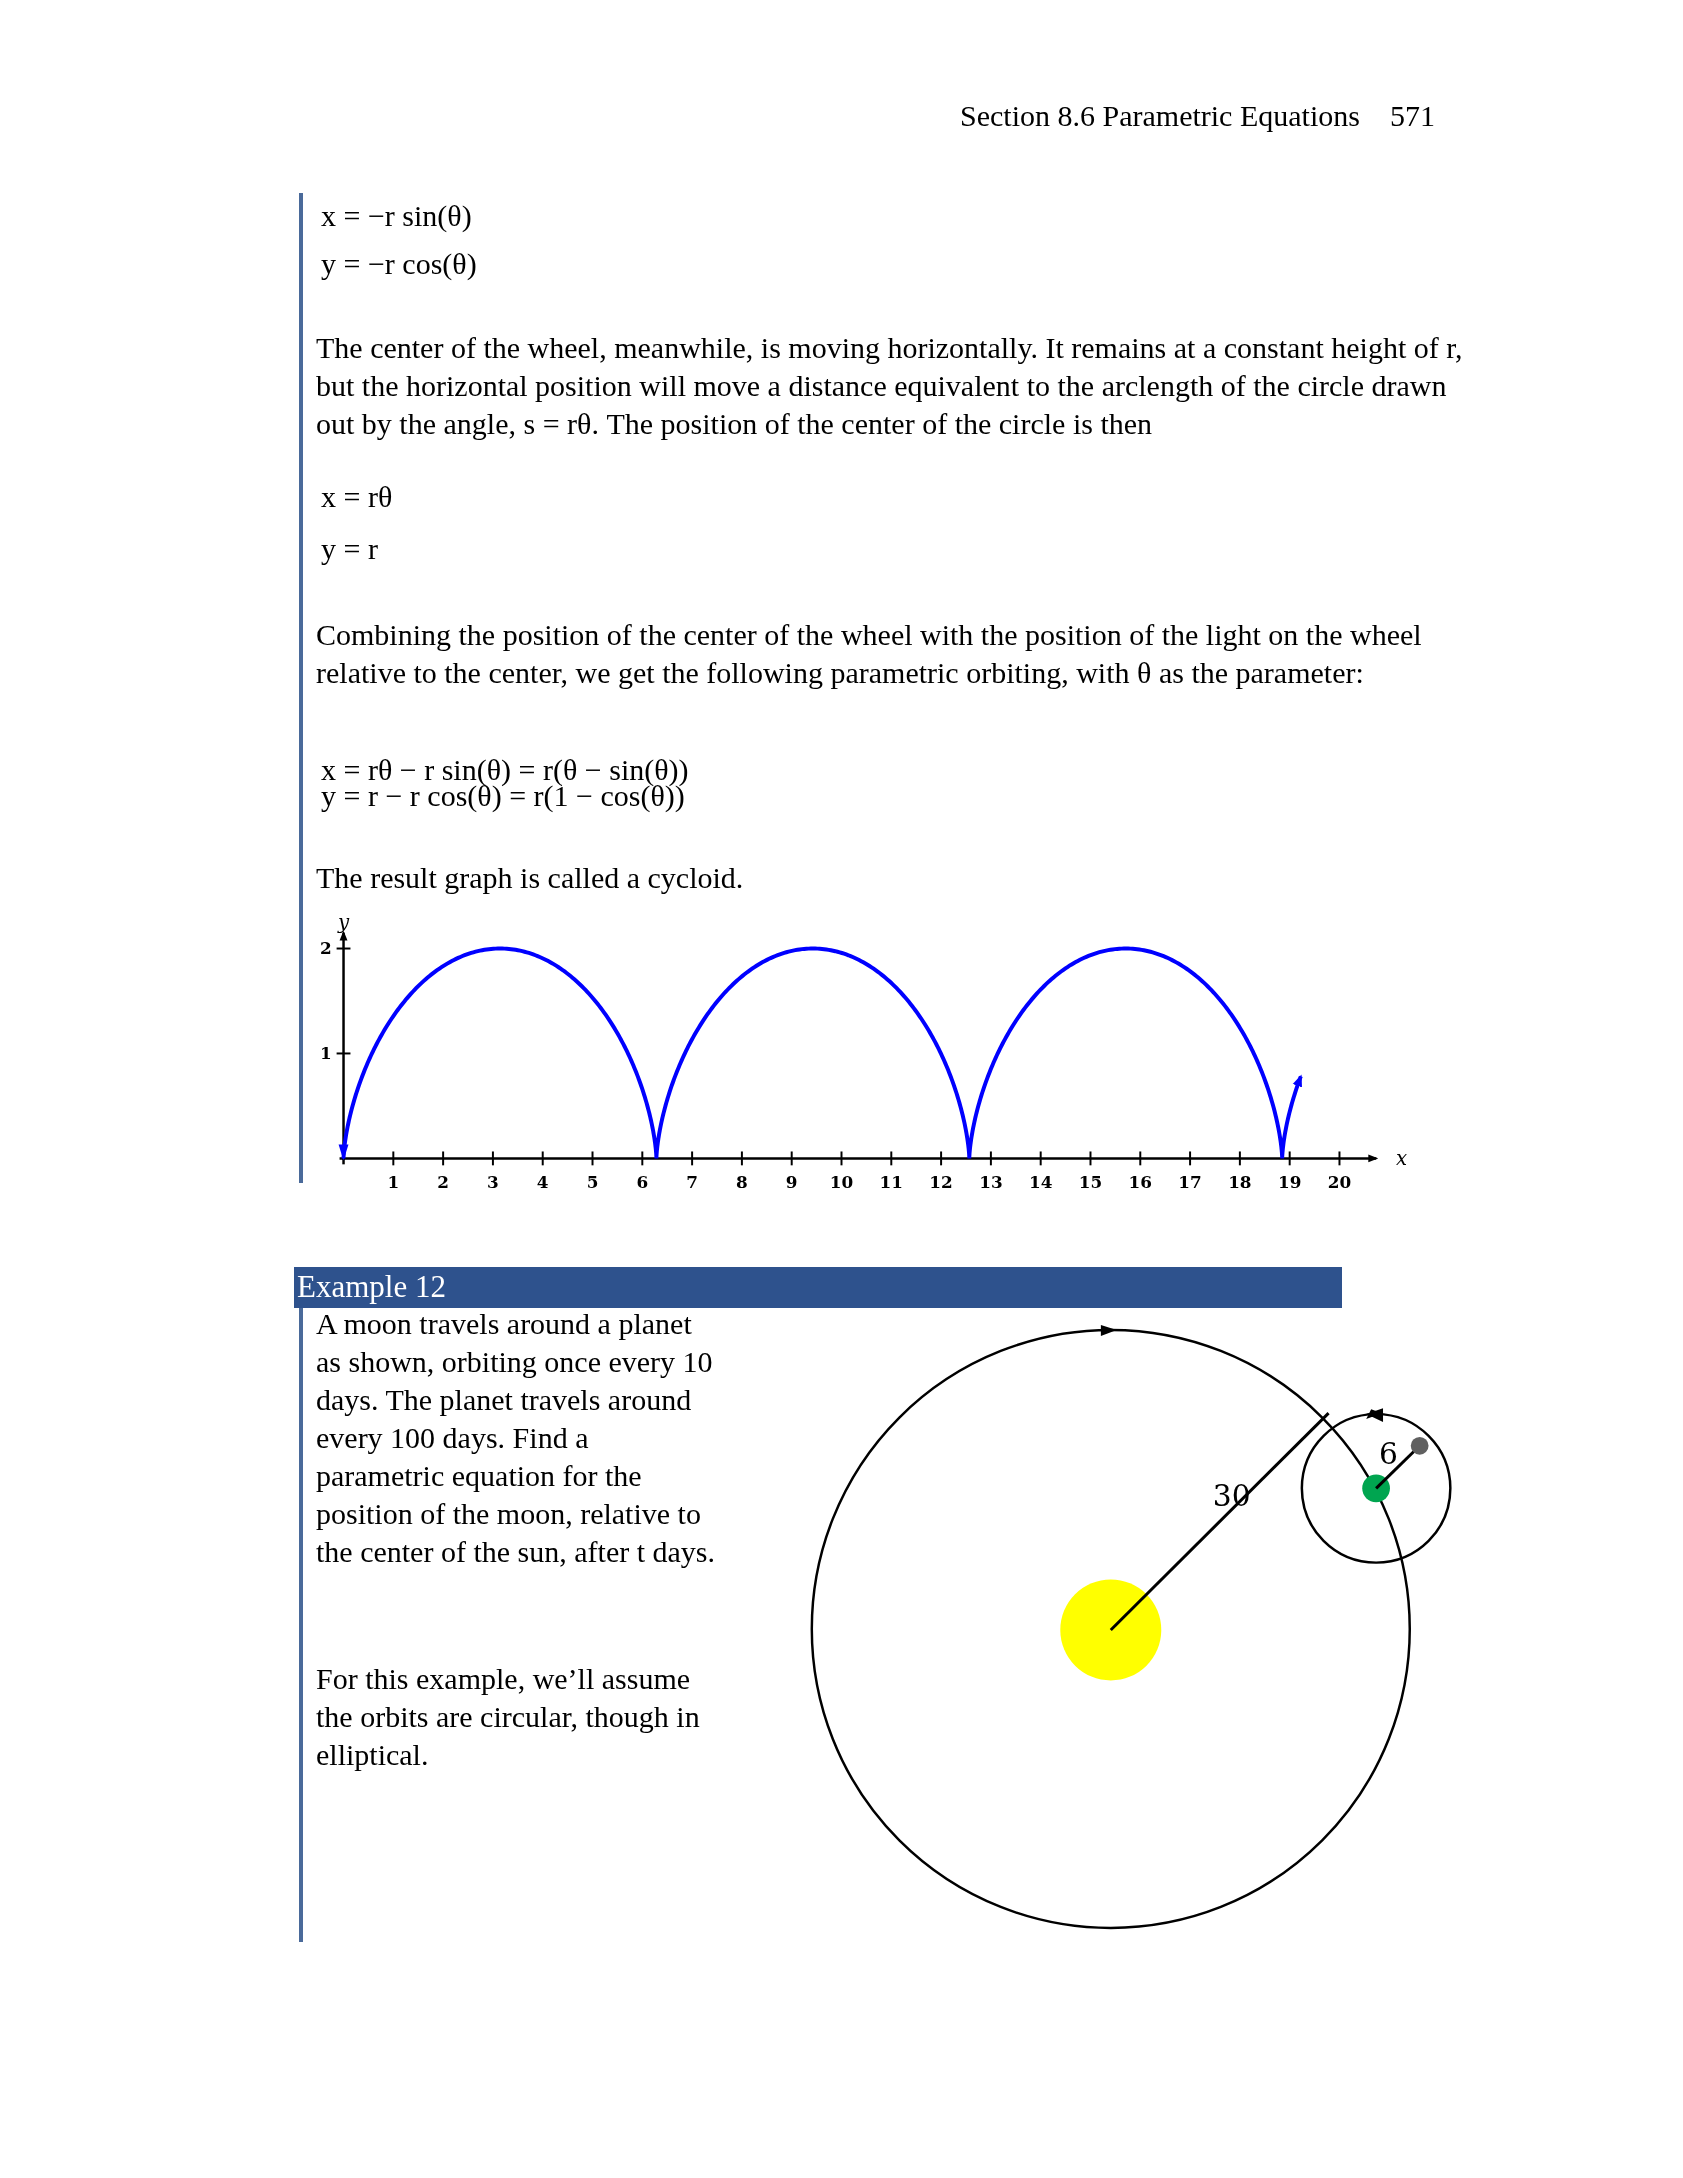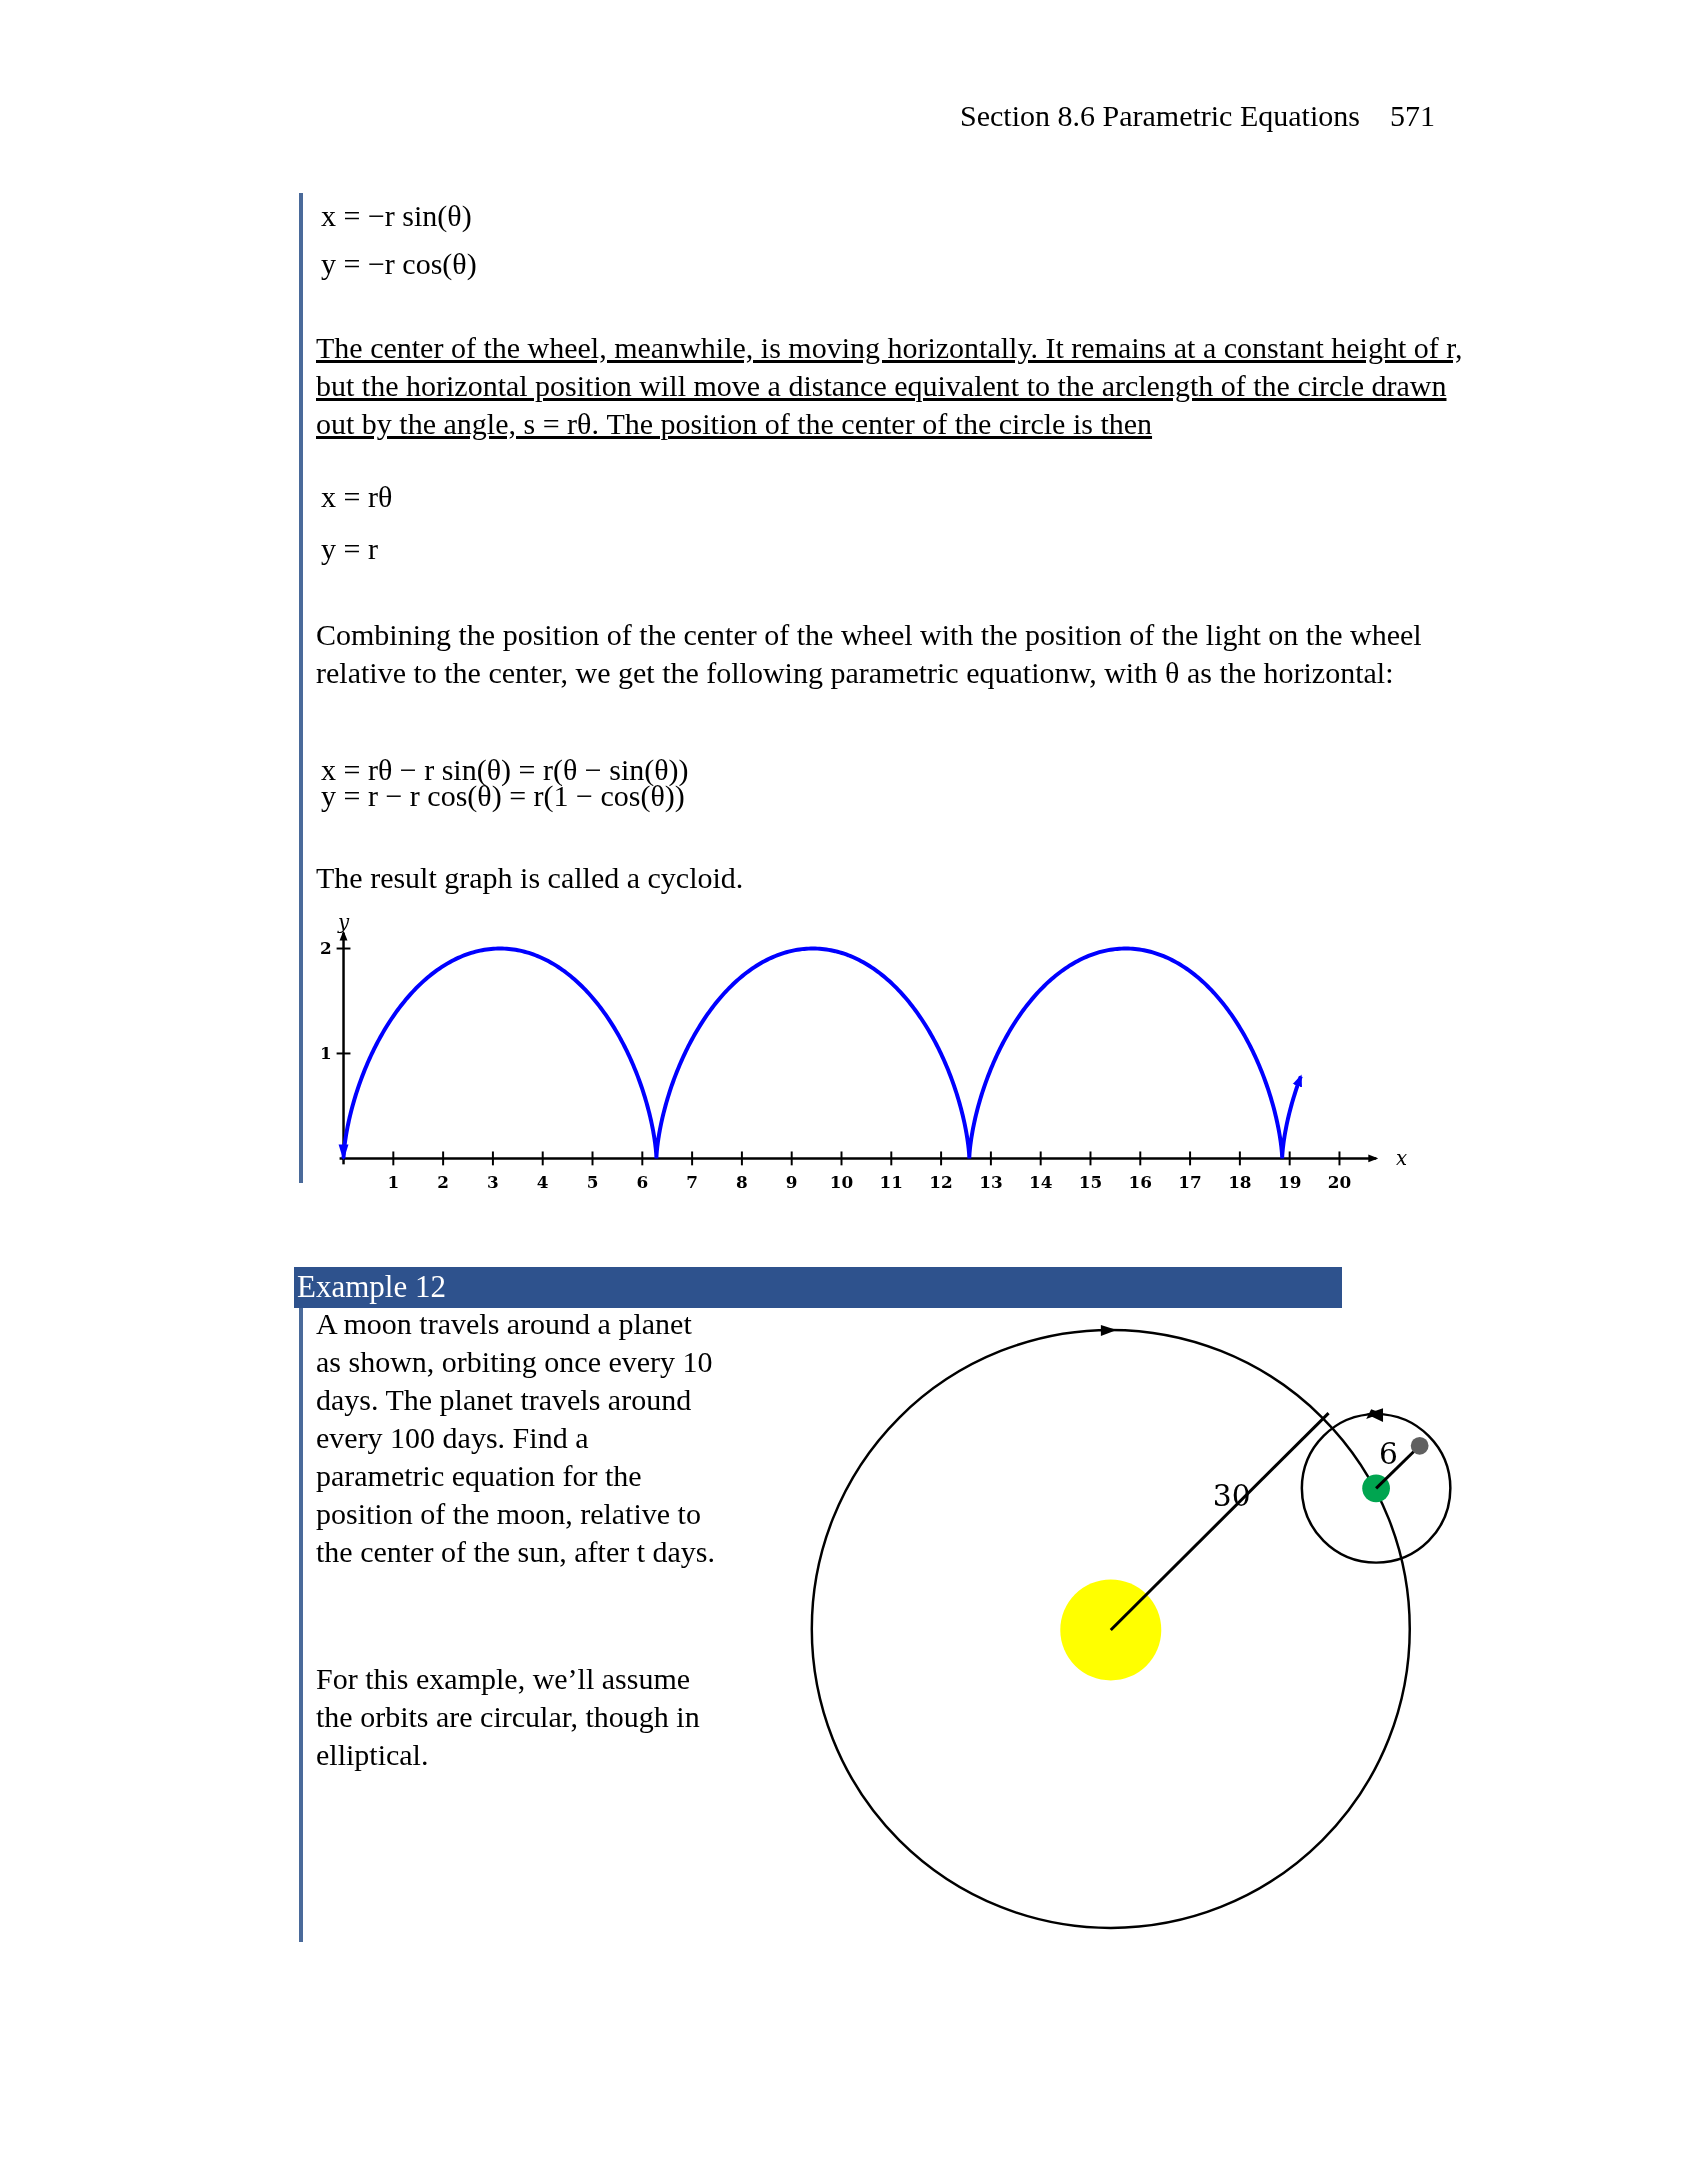--- a/index.html
+++ b/index.html
@@ -22,26 +22,26 @@
 <div class="abs header">
   <span>Section 8.6 Parametric Equations</span><span class="pnum">571</span>
 </div>
 
 <div class="leftbar" style="top:193px;height:990px;"></div>
 <div class="leftbar" style="top:1308px;height:634px;"></div>
 
 <div class="eq" style="top:198px;">x = −r sin(θ)</div>
 <div class="eq" style="top:246px;">y = −r cos(θ)</div>
 
-<div class="para" style="top:329px;text-decoration:underline;">The center of the wheel, meanwhile, is moving horizontally.  It remains at a constant height of r, but the horizontal position will move a distance equivalent to the arclength of the circle drawn out by the angle,  s = rθ.  The position of the center of the circle is then</div>
+<div class="para" style="top:329px;">The center of the wheel, meanwhile, is moving horizontally.  It remains at a constant height of r, but the horizontal position will move a distance equivalent to the arclength of the circle drawn out by the angle,  s = rθ.  The position of the center of the circle is then</div>
 
 <div class="eq" style="top:479px;">x = rθ</div>
 <div class="eq" style="top:531px;">y = r</div>
 
-<div class="para" style="top:616px;">Combining the position of the center of the wheel with the position of the light on the wheel relative to the center, we get the following parametric equationw, with θ as the horizontal:</div>
+<div class="para" style="top:616px;">Combining the position of the center of the wheel with the position of the light on the wheel relative to the center, we get the following parametric orbiting, with θ as the parameter:</div>
 
 <div class="eq" style="top:752px;">x = rθ − r sin(θ) = r(θ − sin(θ))</div>
 <div class="eq" style="top:778px;">y = r − r cos(θ) = r(1 − cos(θ))</div>
 
 <div class="para" style="top:859px;">The result graph is called a cycloid.</div>
 
 <svg id="cycloid-chart" class="abs" style="left:0;top:0;" width="1683" height="1208" viewBox="0 0 1700 1220">
   <defs>
     <marker id="axis-arrow" markerWidth="10" markerHeight="10" refX="8" refY="5" orient="auto" markerUnits="userSpaceOnUse">
       <path d="M0,1 L10,5 L0,9 Z" fill="#000"></path>

